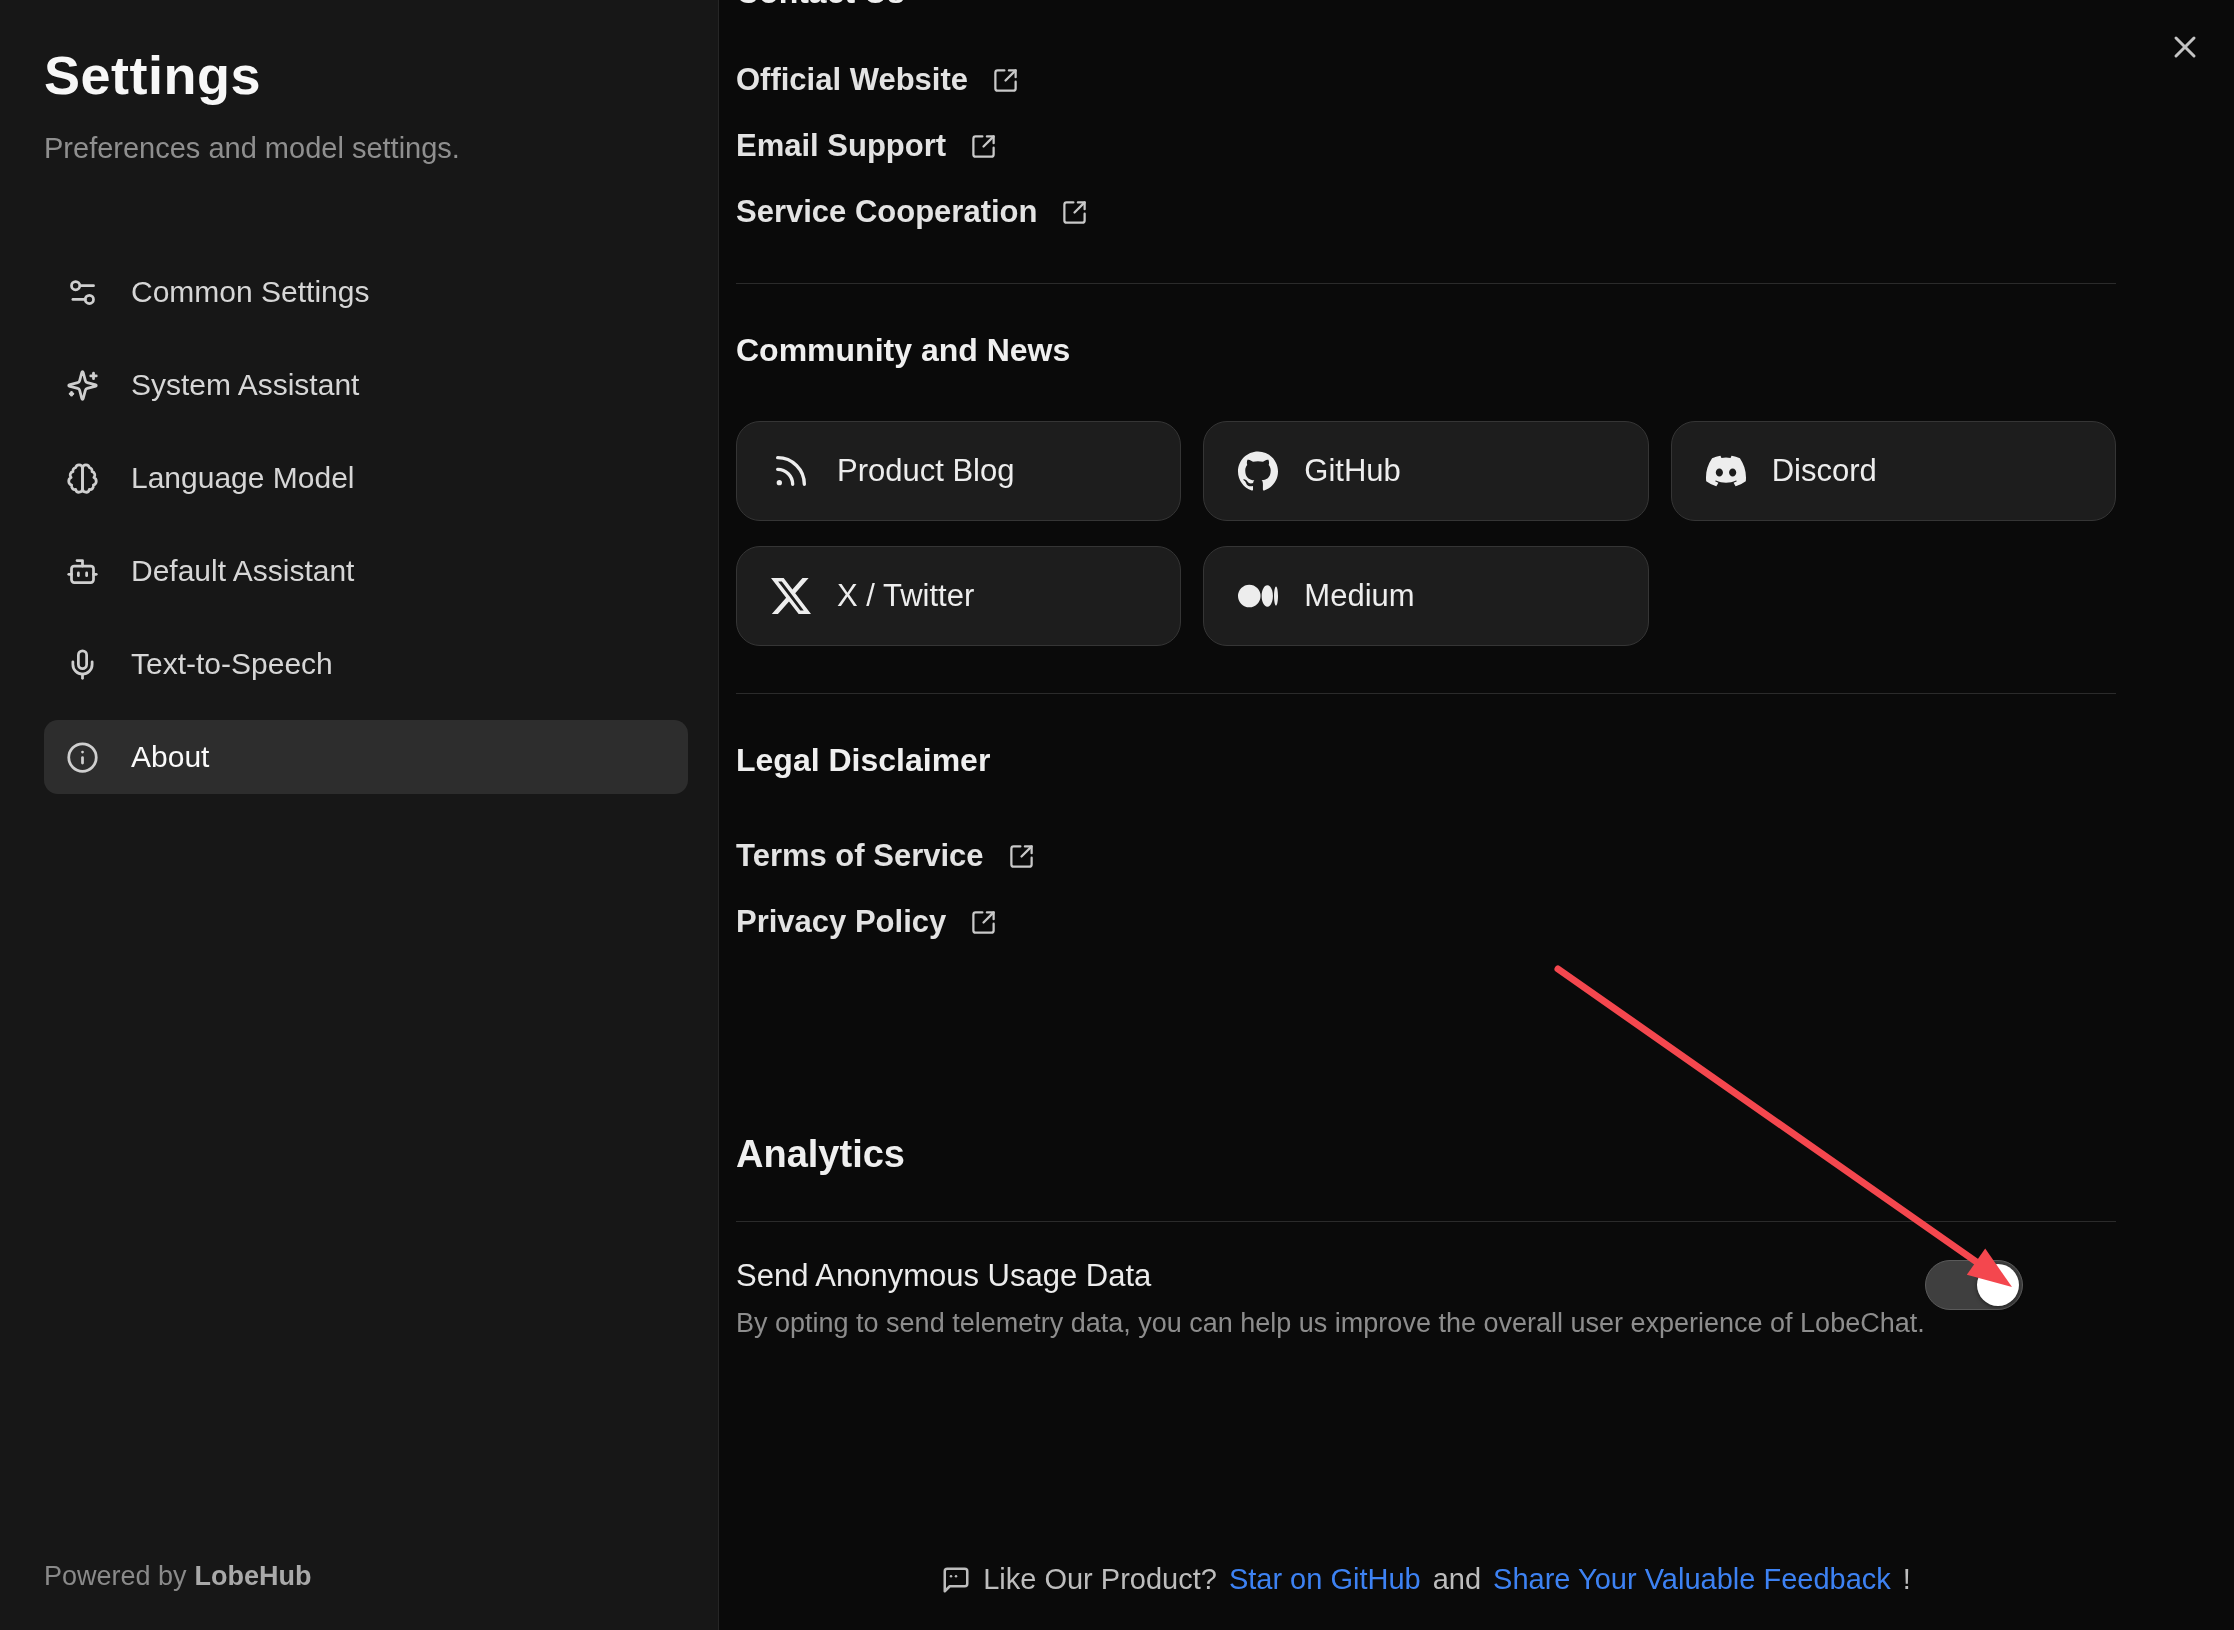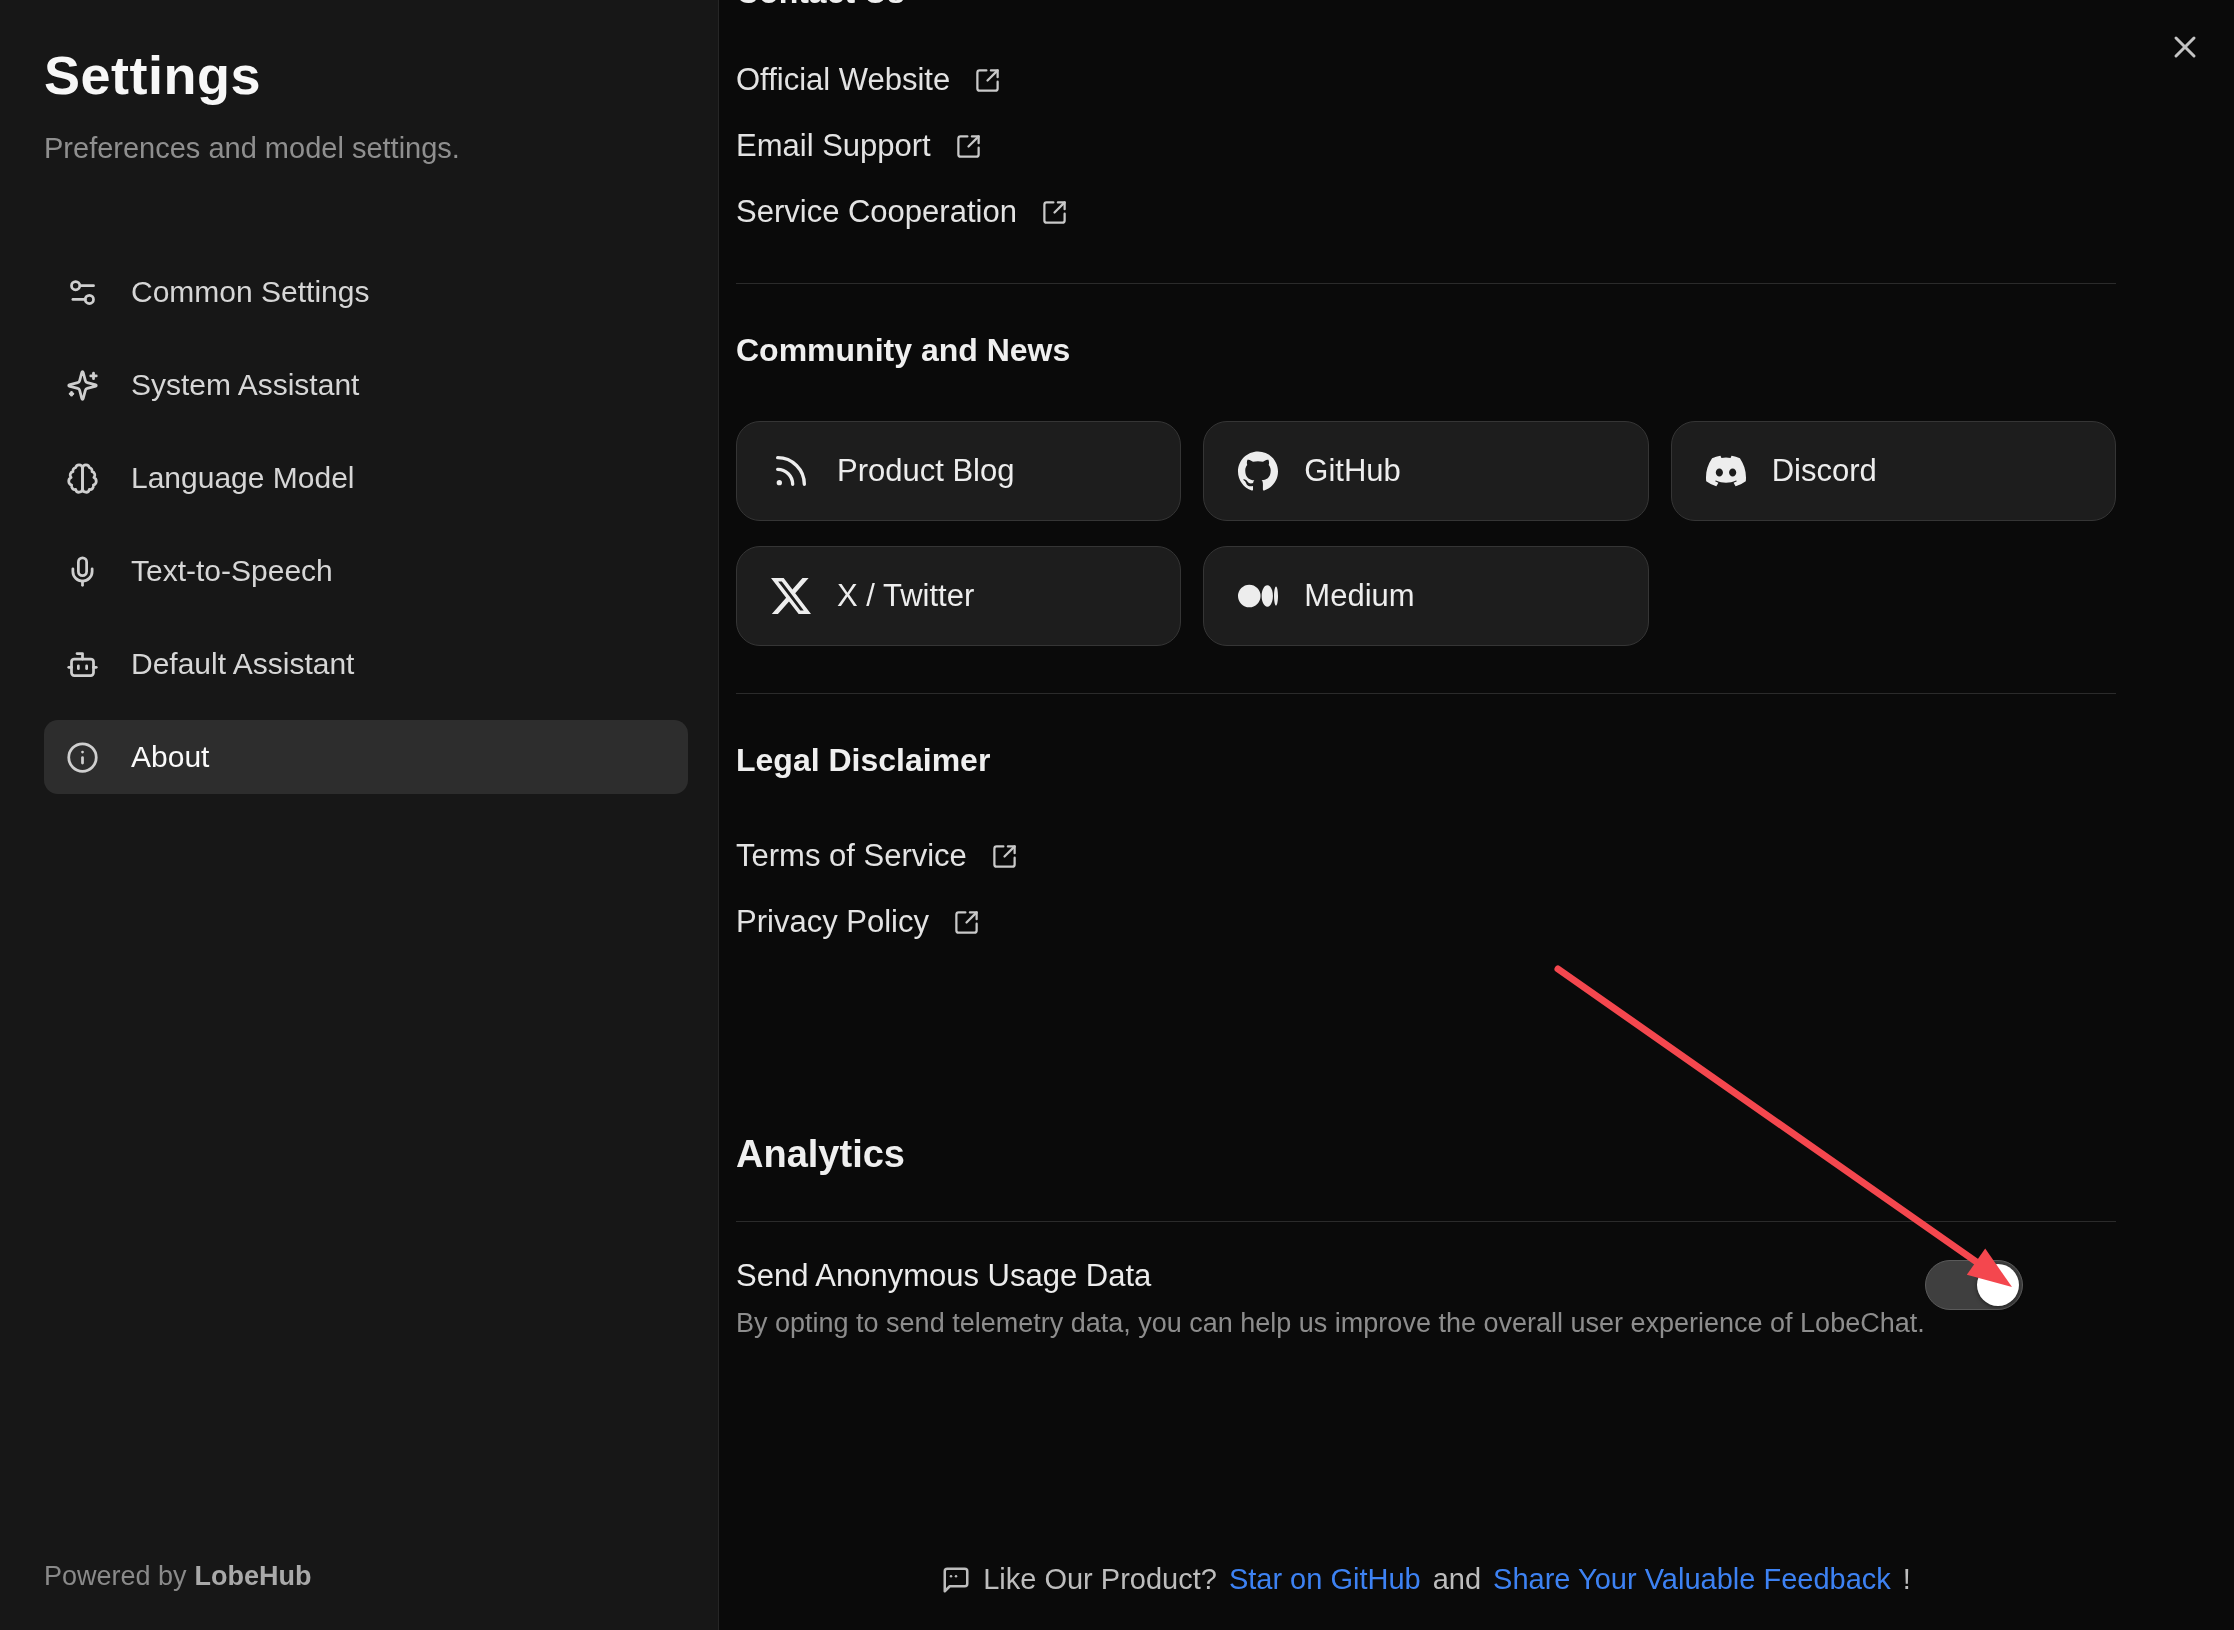--- a/index.html
+++ b/index.html
@@ -48,21 +48,21 @@
     position: absolute; left: 608px; top: 0; right: 0; bottom: 0;
     overflow: hidden;
   }
   .content { width: 1380px; margin-left: 128px; }
 
   .section-heading {
     font-size: 32px; font-weight: 700; color: #efefef;
   }
   .clipped-heading { margin-top: -26px; }
 
-  .link-list { margin-top: 36px; }
+  .link-list { margin-top: 36px; font-weight: bold; }
   .link-row {
     display: flex; align-items: center; gap: 24px;
     height: 66px; font-size: 31px; color: #e3e3e3;
     cursor: pointer; width: fit-content;
   }
   .link-row svg { width: 27px; height: 27px; color: #c9c9c9; }
 
   .divider { border-top: 1px solid #2b2b2b; }
   .div-1 { margin-top: 38px; }
   .div-2 { margin-top: 47px; }
@@ -168,36 +168,36 @@
     </div>
     <div class="nav-item">
       <svg viewBox="0 0 24 24" fill="none" stroke="currentColor" stroke-width="2" stroke-linecap="round" stroke-linejoin="round">
           <path d="M9.5 2A2.5 2.5 0 0 1 12 4.5v15a2.5 2.5 0 0 1-4.96.44 2.5 2.5 0 0 1-2.96-3.08 3 3 0 0 1-.34-5.58 2.5 2.5 0 0 1 1.32-4.24 2.5 2.5 0 0 1 1.98-3A2.5 2.5 0 0 1 9.5 2Z"></path>
           <path d="M14.5 2A2.5 2.5 0 0 0 12 4.5v15a2.5 2.5 0 0 0 4.96.44 2.5 2.5 0 0 0 2.96-3.08 3 3 0 0 0 .34-5.58 2.5 2.5 0 0 0-1.32-4.24 2.5 2.5 0 0 0-1.98-3A2.5 2.5 0 0 0 14.5 2Z"></path>
         </svg>
       <span>Language Model</span>
     </div>
     <div class="nav-item">
       <svg viewBox="0 0 24 24" fill="none" stroke="currentColor" stroke-width="2" stroke-linecap="round" stroke-linejoin="round">
-          <path d="M12 2a3 3 0 0 0-3 3v7a3 3 0 0 0 6 0V5a3 3 0 0 0-3-3Z"></path>
-          <path d="M19 10v2a7 7 0 0 1-14 0v-2"></path>
-          <line x1="12" x2="12" y1="19" y2="22"></line>
-        </svg>
-      <span>Text-to-Speech</span>
-    </div>
-    <div class="nav-item">
-      <svg viewBox="0 0 24 24" fill="none" stroke="currentColor" stroke-width="2" stroke-linecap="round" stroke-linejoin="round">
           <path d="M12 8V4H8"></path>
           <rect width="16" height="12" x="4" y="8" rx="2"></rect>
           <path d="M2 14h2"></path>
           <path d="M20 14h2"></path>
           <path d="M15 13v2"></path>
           <path d="M9 13v2"></path>
         </svg>
       <span>Default Assistant</span>
+    </div>
+    <div class="nav-item">
+      <svg viewBox="0 0 24 24" fill="none" stroke="currentColor" stroke-width="2" stroke-linecap="round" stroke-linejoin="round">
+          <path d="M12 2a3 3 0 0 0-3 3v7a3 3 0 0 0 6 0V5a3 3 0 0 0-3-3Z"></path>
+          <path d="M19 10v2a7 7 0 0 1-14 0v-2"></path>
+          <line x1="12" x2="12" y1="19" y2="22"></line>
+        </svg>
+      <span>Text-to-Speech</span>
     </div>
     <div class="nav-item active">
       <svg viewBox="0 0 24 24" fill="none" stroke="currentColor" stroke-width="2" stroke-linecap="round" stroke-linejoin="round">
           <circle cx="12" cy="12" r="10"></circle>
           <path d="M12 16v-4"></path>
           <path d="M12 8h.01"></path>
         </svg>
       <span>About</span>
     </div>
   </nav>

